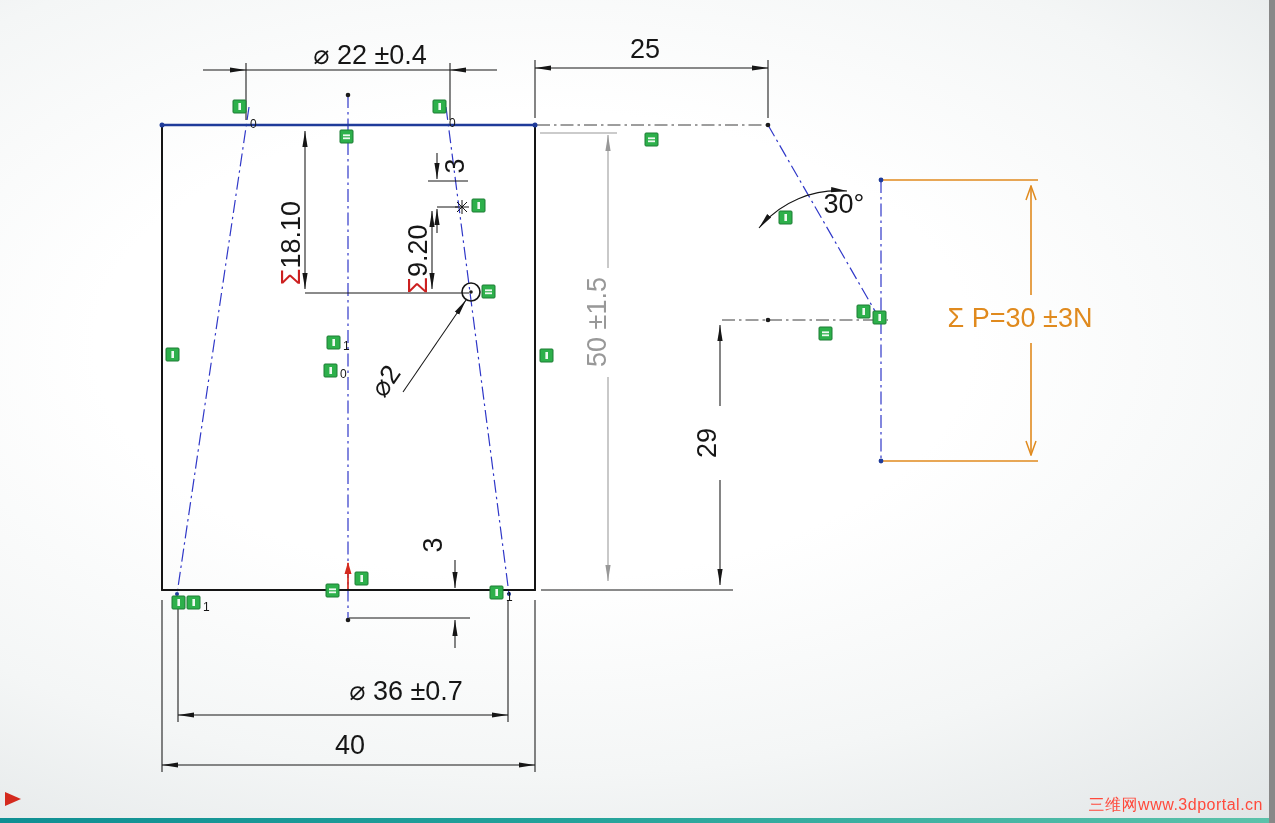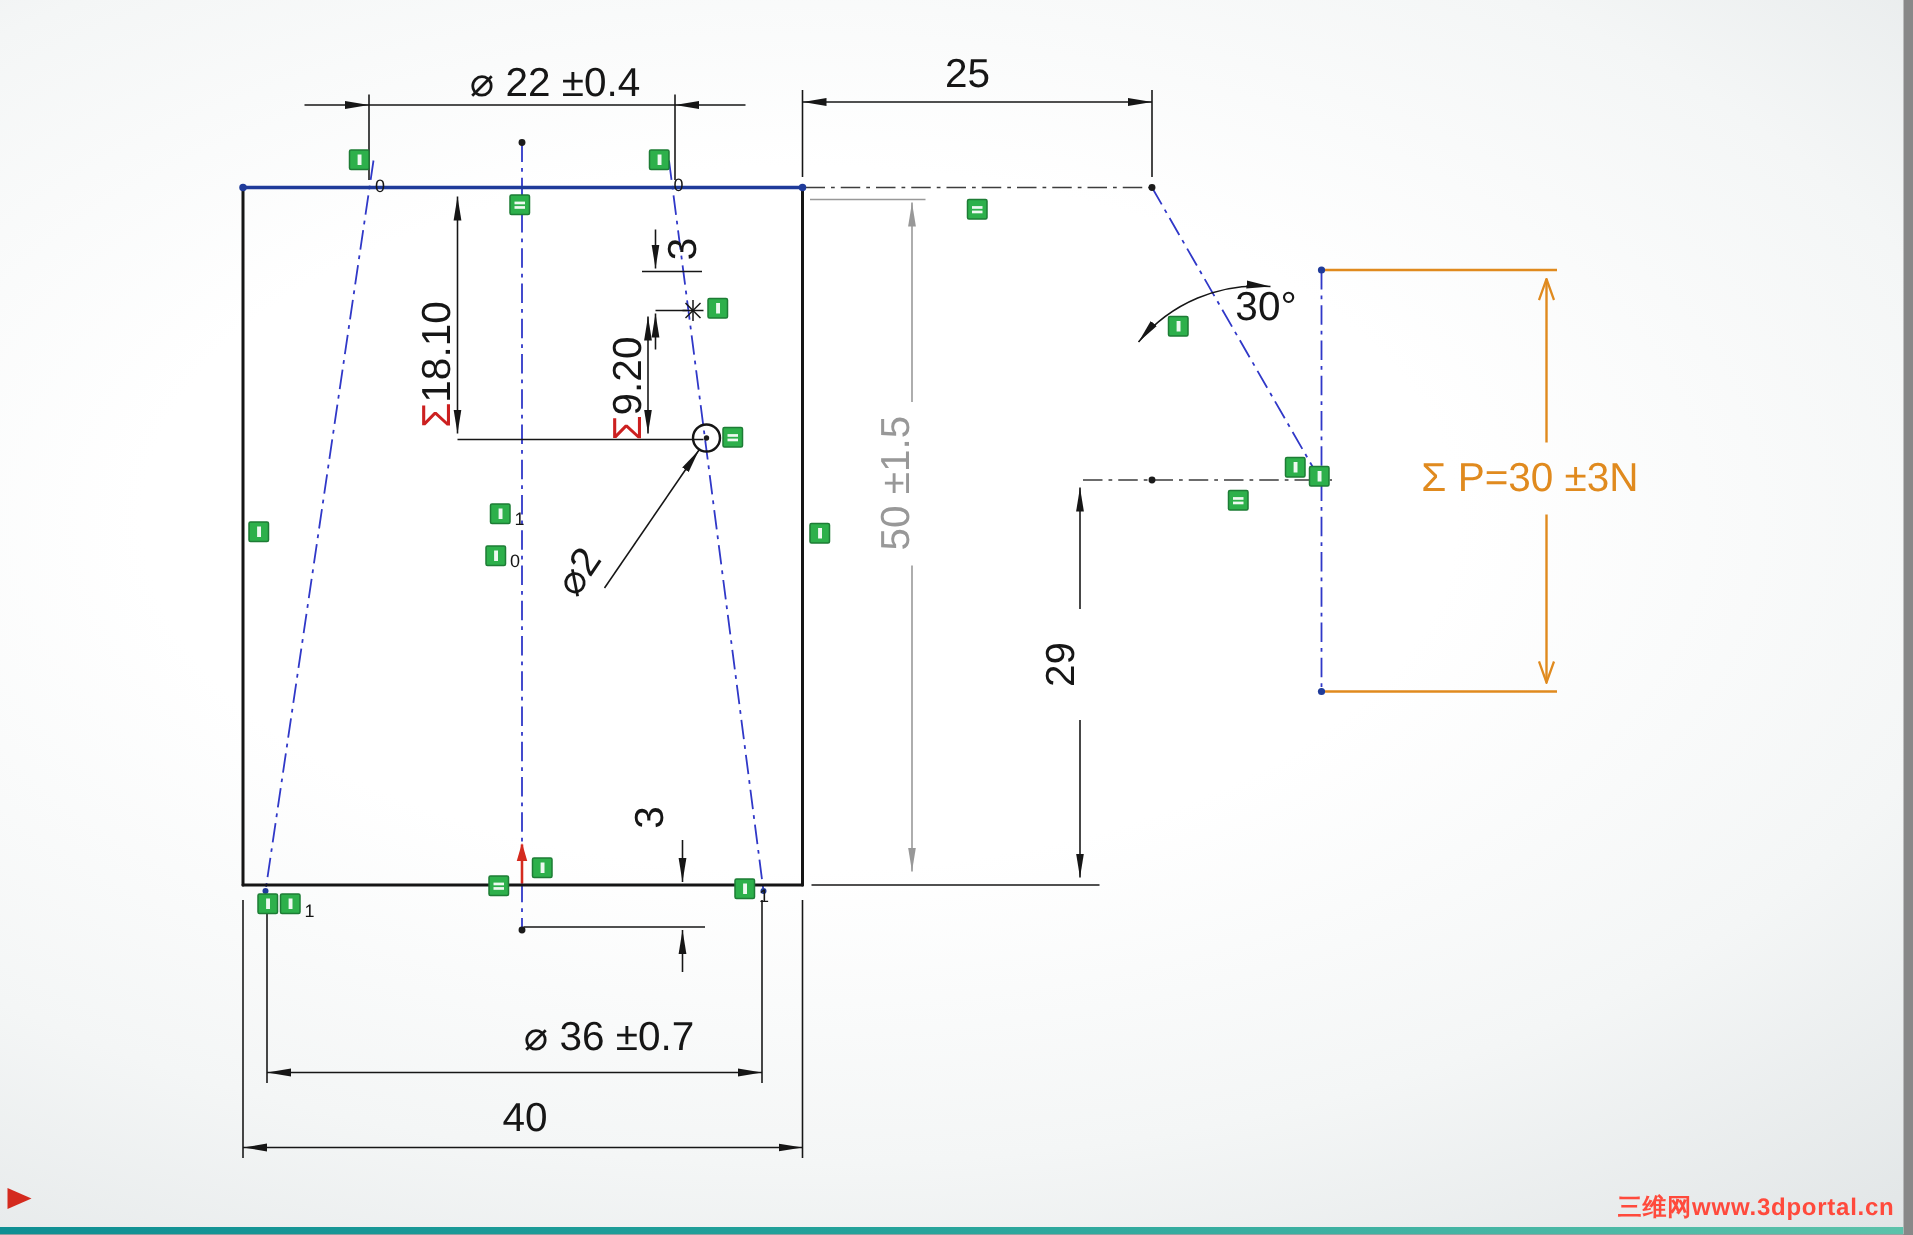--- a/index.html
+++ b/index.html
@@ -34,21 +34,21 @@
   .mkO{fill:none;stroke:var(--force_orange,#e08a1e);stroke-width:1.5;}
   .mkR{fill:var(--origin_red,#d42a1e);}
   .dot-b{fill:#1b1b1b;}
   .dot-n{fill:var(--edge_blue,#1f3b9a);}
   
   .ic-bg{fill:var(--relation_green,#2db04b);stroke:var(--relation_border,#1d7c35);stroke-width:1;}
   .ic-fg{fill:#ffffff;opacity:.92;}
   
   .watermark{
     position:absolute;right:6px;bottom:7px;z-index:5;
-    color:var(--watermark_red,#ff4a3c);font-weight:bold;font-size:16px;letter-spacing:.5px;
+    color:var(--watermark_red,#ff4a3c);font-weight:normal;font-size:16px;letter-spacing:.5px;
   }
   .statusbar{
     position:absolute;left:0;right:0;bottom:0;height:5px;z-index:4;
     background:linear-gradient(90deg,#0f8f93 0%,#23a29a 45%,#5cc2aa 100%);
   }
 </style>
 </head>
 <body>
 
 <div class="viewport">

